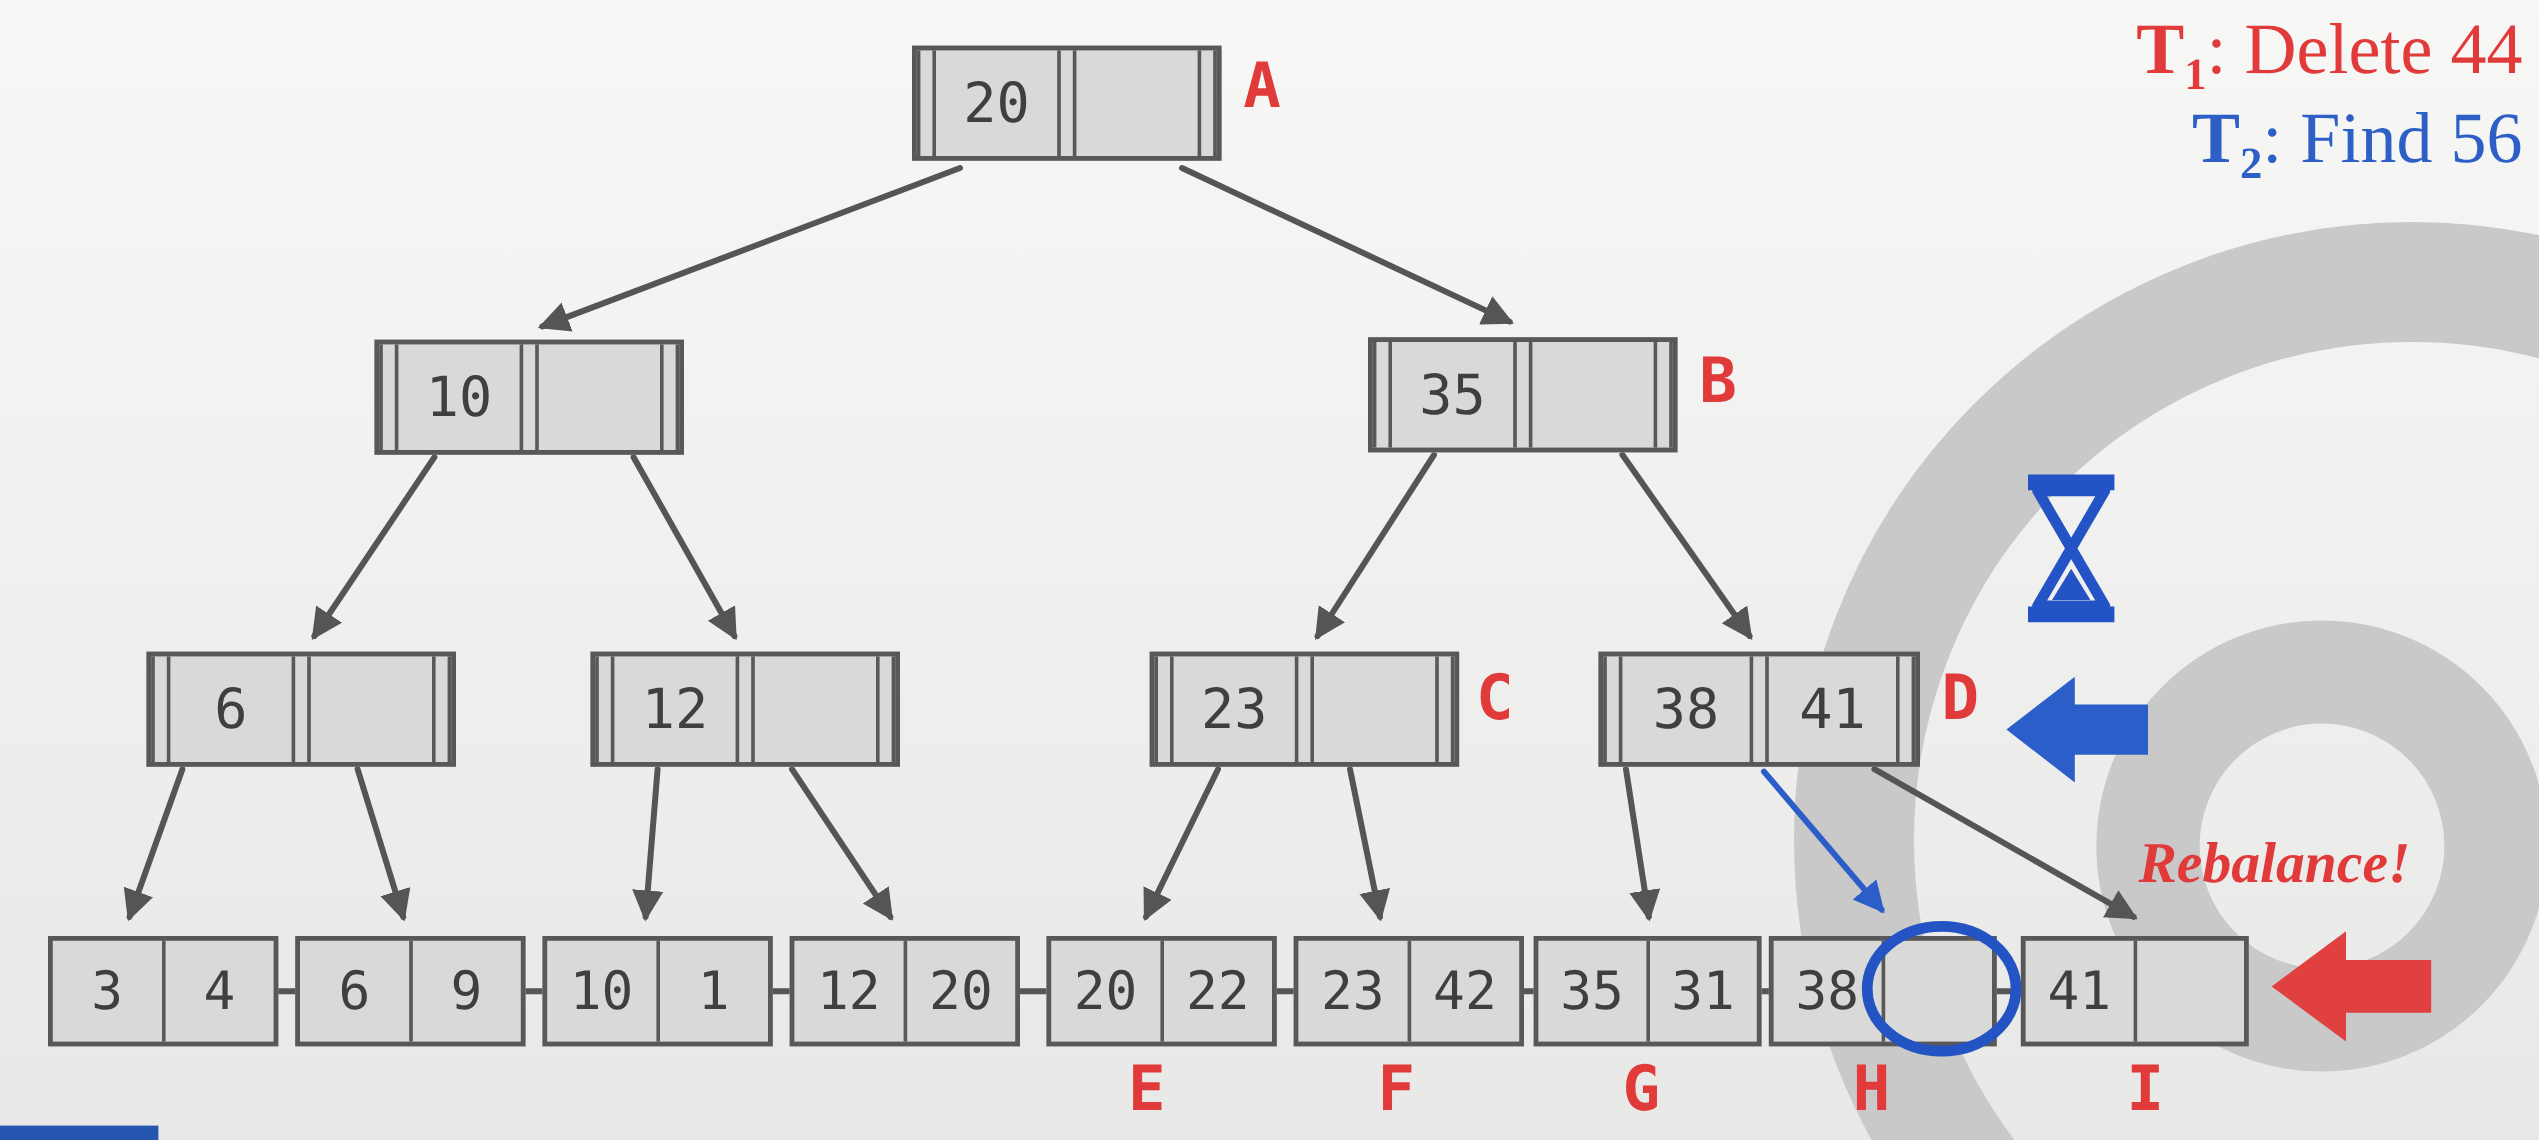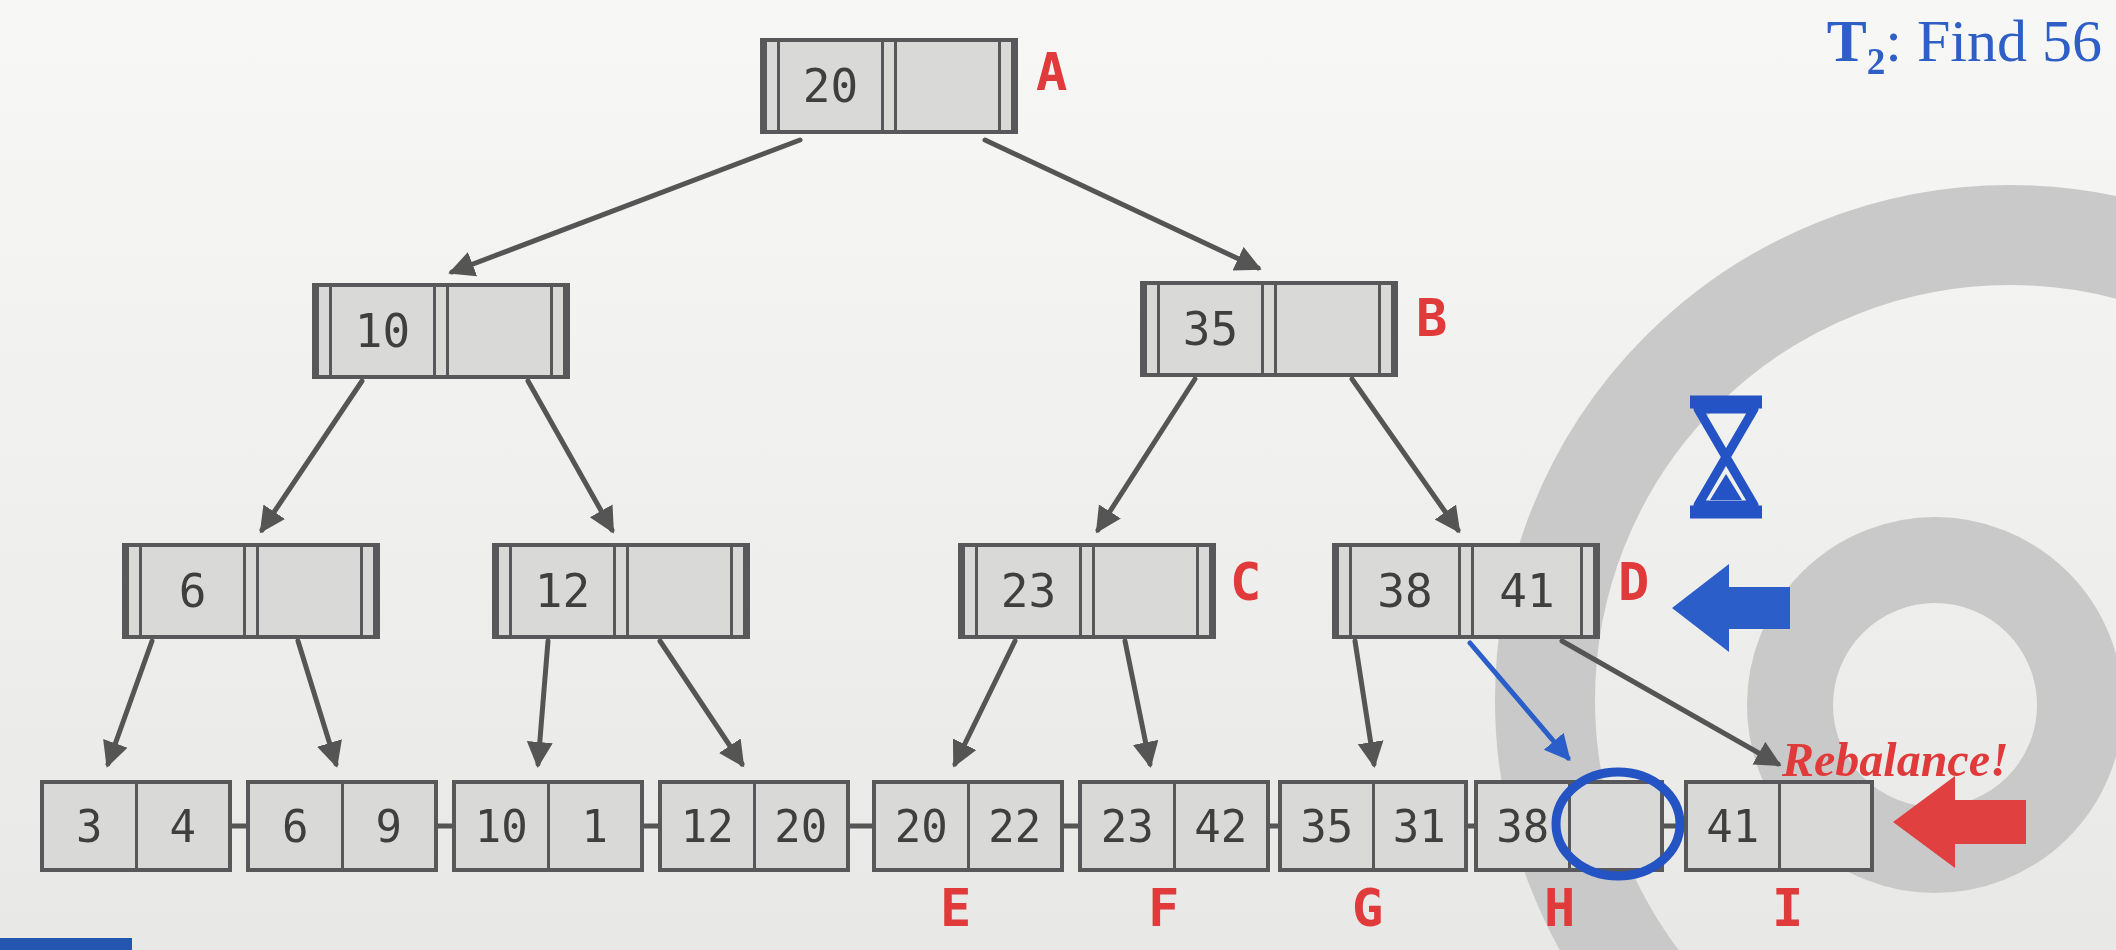--- a/index.html
+++ b/index.html
@@ -38,21 +38,21 @@
     position:absolute;top:4px;right:14px;text-align:right;z-index:7;
     font-family:"Liberation Serif",serif;font-size:60px;line-height:74px;
   }
   .ops .txn{font-weight:700;}
   .ops sub{font-size:0.62em;font-weight:700;line-height:0;}
   .op1{color:#e03a3a;}
   .op2{color:#2d5fc6;}
 
   .rebalance{
     position:absolute;left:1782px;top:692px;z-index:5;
-    font:italic 700 48px "Liberation Serif",serif;color:#e03a3a;margin-top:40px;
+    font:italic 700 48px "Liberation Serif",serif;color:#e03a3a;
   }
 
   .footer-bar{position:absolute;left:0;bottom:0;width:132px;height:12px;background:#2456b0;z-index:1;}
 </style>
 </head>
 <body>
 
 <div id="slide">
 
   <svg class="layer bg" width="2116" height="950">
@@ -186,20 +186,21 @@
   <span class="nlabel" style="left:1416px;top:288px;">B</span>
   <span class="nlabel" style="left:1230px;top:552px;">C</span>
   <span class="nlabel" style="left:1618px;top:552px;">D</span>
   <span class="nlabel" style="left:940px;top:878px;">E</span>
   <span class="nlabel" style="left:1148px;top:878px;">F</span>
   <span class="nlabel" style="left:1352px;top:878px;">G</span>
   <span class="nlabel" style="left:1544px;top:878px;">H</span>
   <span class="nlabel" style="left:1772px;top:878px;">I</span>
 
   <div class="ops">
+    <div class="op1"><span class="txn">T</span><sub>1</sub><span>: Delete 44</span></div>
     <div class="op2"><span class="txn">T</span><sub>2</sub><span>: Find 56</span></div>
   </div>
 
   <div class="rebalance">Rebalance!</div>
 
   <svg class="layer anno" width="2116" height="950">
     <defs>
       <marker id="ahb" markerUnits="userSpaceOnUse" markerWidth="28" markerHeight="28" refX="22" refY="13" orient="auto">
         <path d="M0,0 L26,13 L0,26 Z" fill="#2b5ec8"></path>
       </marker>

